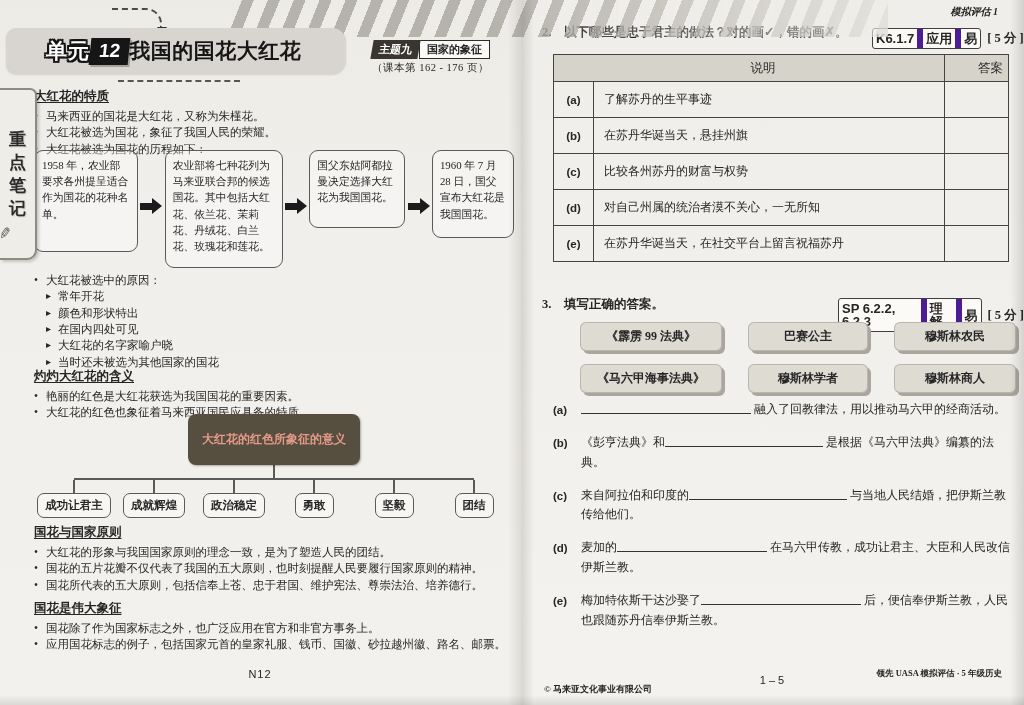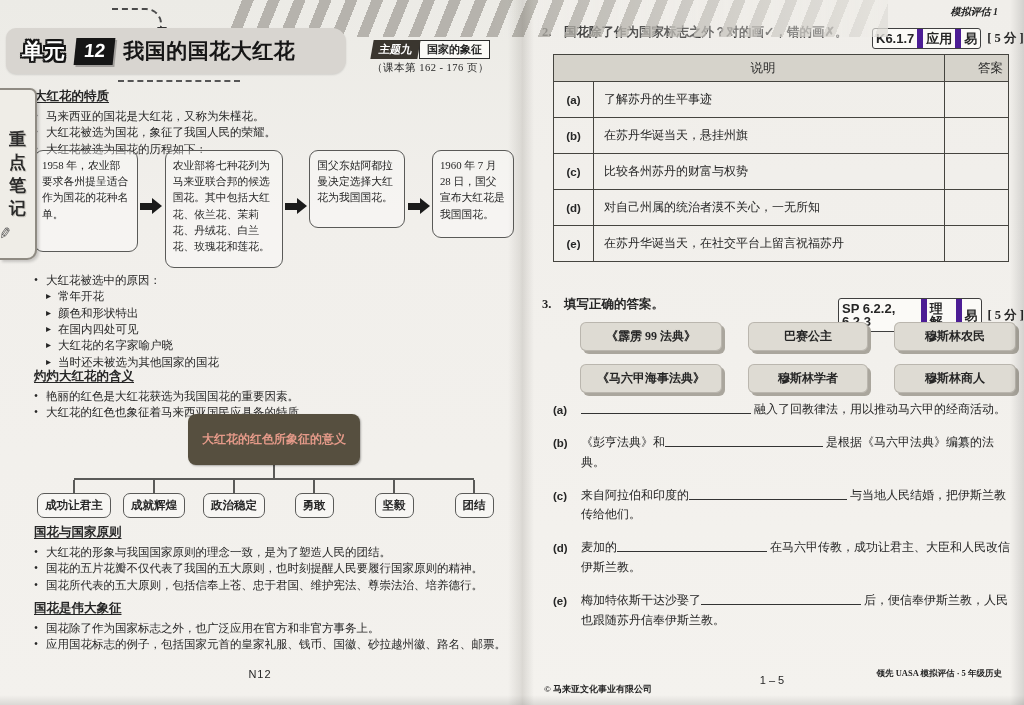--- a/index.html
+++ b/index.html
@@ -19,21 +19,21 @@
   
   .stripes { position:absolute; left:228px; top:0; width:660px; height:37px; z-index:1;
     background:
       linear-gradient(90deg, rgba(238,236,231,0) 0%, rgba(238,236,231,0) 40%, rgba(238,236,231,.82) 100%),
       repeating-linear-gradient(112deg, rgba(0,0,0,0) 0 13px, #a9a69f 13px 24px);
     opacity:.8; }
 
   
   .banner { position:absolute; left:6px; top:28px; width:340px; height:46px; background:#d8d5d0;
             border-radius:10px 14px 14px 10px; box-shadow:0 1px 2px rgba(0,0,0,.12); z-index:2;
-            display:flex; align-items:center; padding-left:16px; gap:9px; }
+            display:flex; align-items:center; padding-left:40px; }
   .unit-label { font-size:21px; font-weight:bold; color:#fff; letter-spacing:1px;
     text-shadow:-2px -2px 0 #141414, 2px -2px 0 #141414, -2px 2px 0 #141414, 2px 2px 0 #141414,
                 -2px 0 0 #141414, 2px 0 0 #141414, 0 -2px 0 #141414, 0 2px 0 #141414; }
   .unit-num { background:#161616; color:#fff; font-size:19px; font-weight:bold; padding:2px 9px 3px;
               font-family:"Liberation Sans",sans-serif; transform:skewX(-6deg); box-shadow:2px 2px 0 rgba(0,0,0,.25); }
   .page-title { font-size:21px; font-weight:bold; color:#161616; letter-spacing:.5px; }
   .dash-hook { position:absolute; left:112px; top:8px; width:50px; height:20px;
                border-top:2px dashed #4a4a4a; border-right:2px dashed #4a4a4a; border-top-right-radius:16px; z-index:2;}
   .dash-arrow { position:absolute; left:157px; top:27px; width:0; height:0; z-index:2;
                 border-left:5px solid transparent; border-right:5px solid transparent; border-top:7px solid #333; }
@@ -307,21 +307,21 @@
     </div>
 
     <div class="pageno-left">N12</div>
   </div>
 
   <div class="page page-right">
     <div class="running-head">模拟评估 1</div>
 
     <div class="q-line" style="left:22px; top:24px; width:330px">
       <span class="q-num">2.</span>
-      <span>国花除了作为国家标志之外？对的画✓，错的画✗。</span>
+      <span>以下哪些是忠于君主的做法？对的画✓，错的画✗。</span>
     </div>
     <div class="badge-wrap" style="left:352px; top:28px">
       <span class="kbadge">
         <span>K6.1.7</span>
         <span class="sep">应用</span>
         <span class="sep">易</span>
       </span>
       <span class="marks">[ 5 分 ]</span>
     </div>
 

